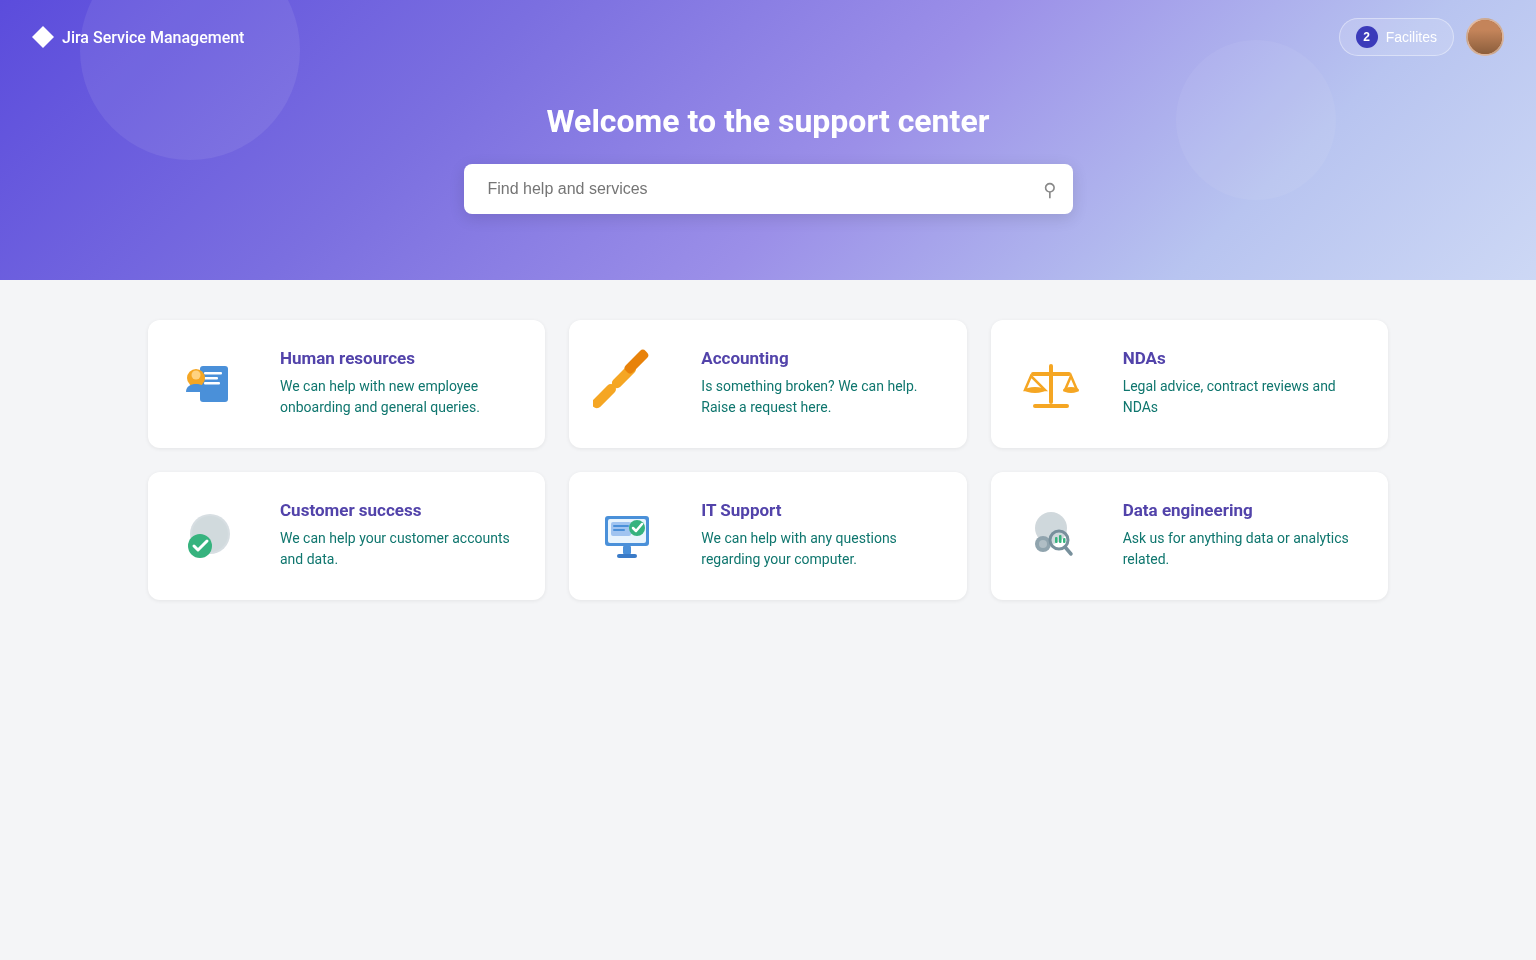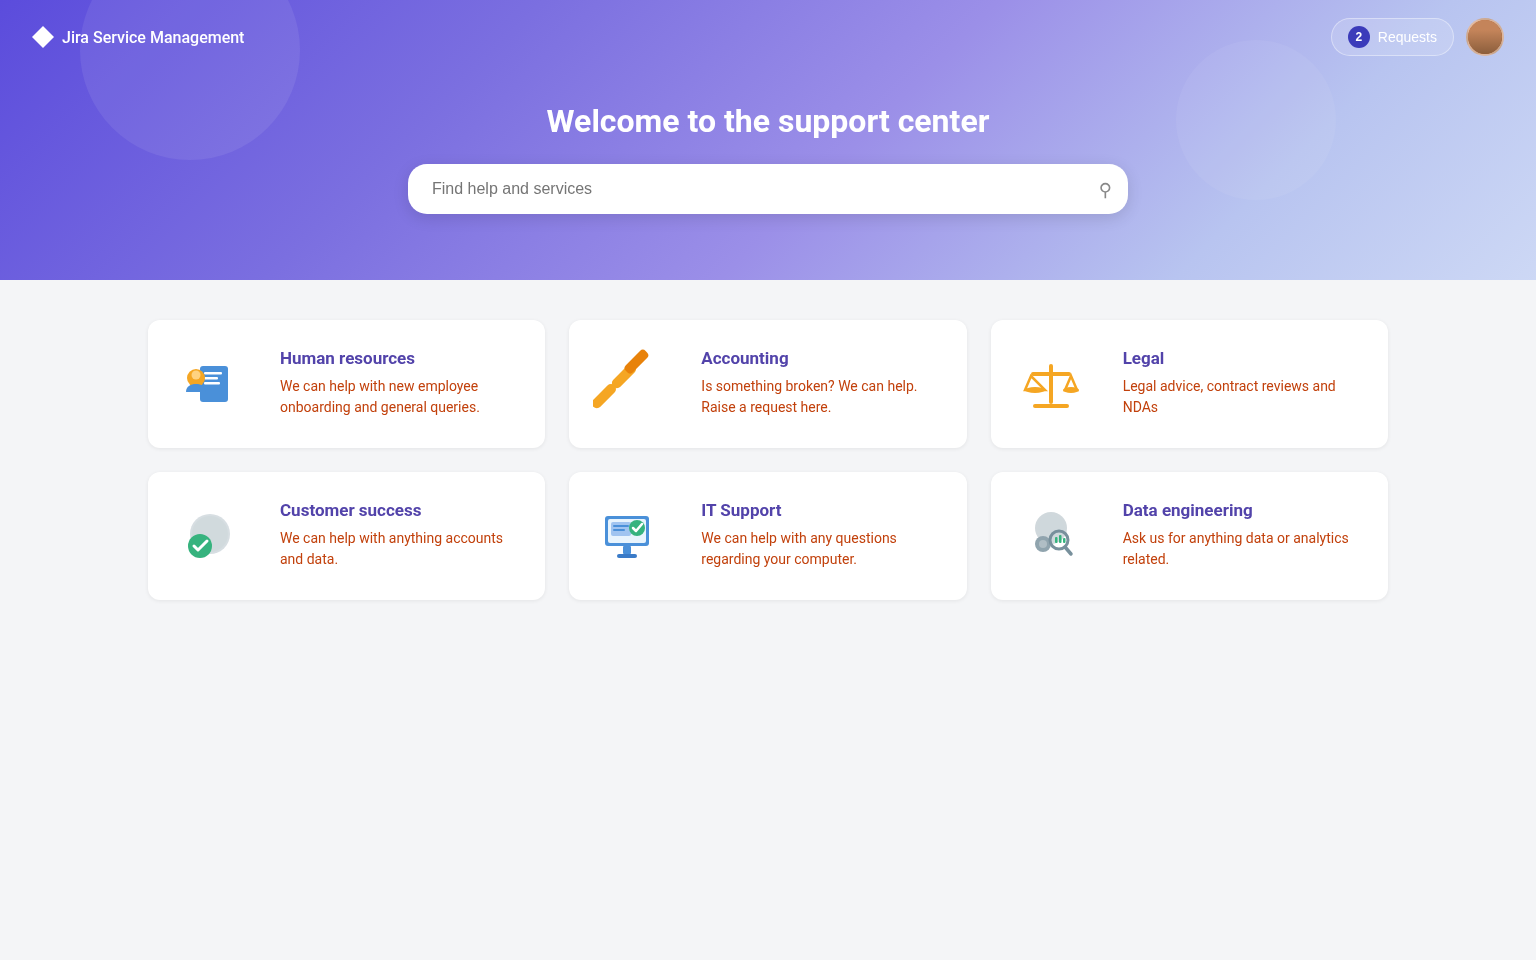--- a/index.html
+++ b/index.html
@@ -138,24 +138,24 @@
     .hero-title {
       color: white;
       font-size: 32px;
       font-weight: 700;
       margin-bottom: 24px;
       text-align: center;
     }
 
     .search-bar {
       background: white;
-      border-radius: 19px;
-      display: flex;
-      align-items: center;
-      width: 720px;
+      border-radius: 8px;
+      display: flex;
+      align-items: center;
+      width: 609px;
       max-width: 90%;
       padding: 0 16px;
       box-shadow: 0 4px 16px rgba(0,0,0,0.12);
       gap: 28px;
     }
 
     .search-input {
       flex: 1;
       border: none;
       outline: none;
@@ -211,38 +211,38 @@
     }
 
     .card-title {
       color: #5243aa;
       font-size: 17px;
       font-weight: 700;
       margin-bottom: 8px;
     }
 
     .card-desc {
-      color: #c2410c;
+      color: #0f766e;
       font-size: 14px;
       line-height: 1.5;
     }
   </style>
 </head>
 <body>
 
 <div class="header">
   <nav class="nav">
     <a class="logo" href="#">
       <div class="logo-icon"></div>
       <span class="logo-text">Jira Service Management</span>
     </a>
     <div class="nav-right">
       <button class="requests-btn">
         <span class="requests-badge">2</span>
-        <span>Requests</span>
+        <span>Facilites</span>
       </button>
       <div class="avatar">
         <div class="avatar-inner"></div>
       </div>
     </div>
   </nav>
   <div class="hero">
     <h1 class="hero-title">Welcome to the support center</h1>
     <div class="search-bar">
       <input class="search-input" type="text" placeholder="Find help and services" style="">
@@ -302,39 +302,39 @@
           <rect x="16" y="24" width="40" height="4" rx="2" fill="#f5a623"></rect>
 
           <path d="M16 28 L10 42 L30 42 Z" fill="none" stroke="#f5a623" stroke-width="2.5"></path>
           <ellipse cx="20" cy="42" rx="10" ry="3" fill="#f5a623"></ellipse>
 
           <path d="M56 28 L50 42 L62 42 Z" fill="none" stroke="#f5a623" stroke-width="2.5"></path>
           <ellipse cx="56" cy="42" rx="8" ry="3" fill="#f5a623"></ellipse>
         </svg>
       </div>
       <div class="card-body">
-        <div class="card-title">Legal</div>
+        <div class="card-title">NDAs</div>
         <div class="card-desc">Legal advice, contract reviews and NDAs</div>
       </div>
     </div>
 
     <div class="card">
       <div class="card-icon">
         <svg width="72" height="72" viewBox="0 0 72 72" fill="none" xmlns="http://www.w3.org/2000/svg">
 
           <circle cx="38" cy="34" r="20" fill="#b0bec5" opacity="0.5"></circle>
           <circle cx="38" cy="34" r="18" fill="#cfd8dc" opacity="0.7"></circle>
 
           <circle cx="28" cy="46" r="12" fill="#36b37e"></circle>
           <path d="M22 46 L26 50 L35 41" stroke="white" stroke-width="3" stroke-linecap="round" stroke-linejoin="round" fill="none"></path>
         </svg>
       </div>
       <div class="card-body">
         <div class="card-title">Customer success</div>
-        <div class="card-desc">We can help with anything accounts and data.</div>
+        <div class="card-desc">We can help your customer accounts and data.</div>
       </div>
     </div>
 
     <div class="card">
       <div class="card-icon">
         <svg width="72" height="72" viewBox="0 0 72 72" fill="none" xmlns="http://www.w3.org/2000/svg">
 
           <rect x="12" y="16" width="44" height="30" rx="3" fill="#4a90d9"></rect>
           <rect x="15" y="19" width="38" height="24" rx="2" fill="#e8f4fd"></rect>
 

